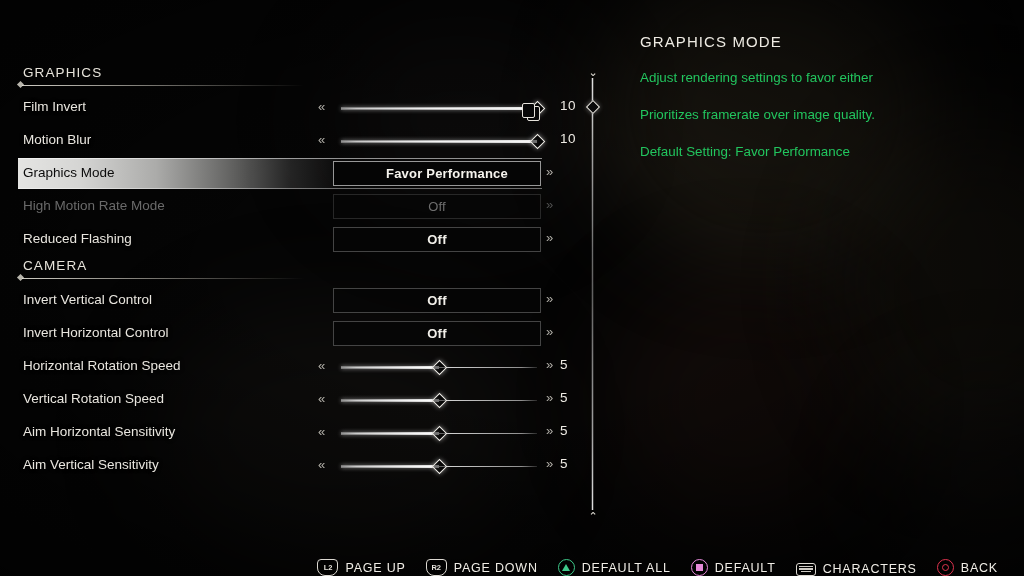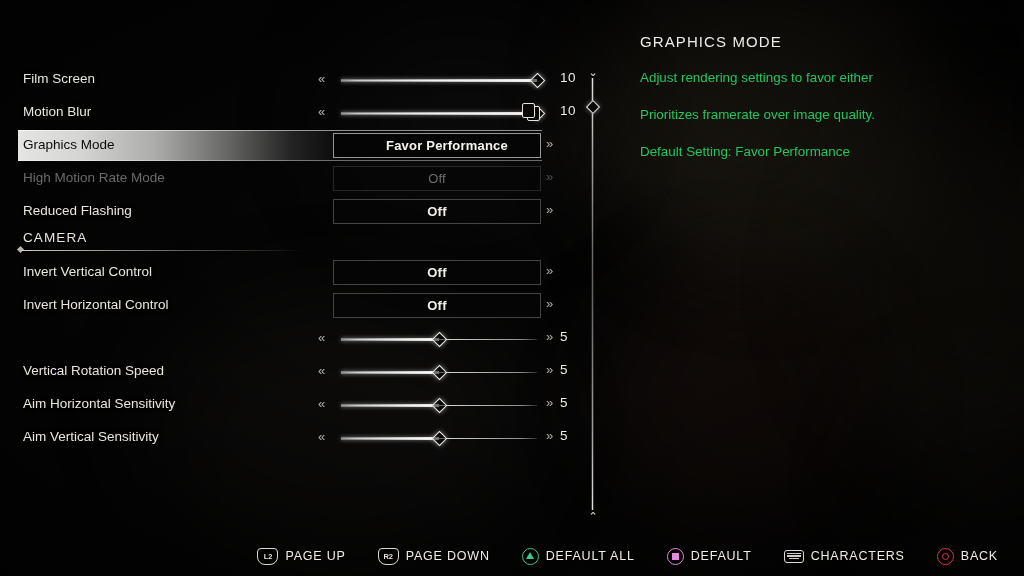--- a/index.html
+++ b/index.html
@@ -169,22 +169,22 @@
   }
   #desc-body p {
     font-size:13.4px; line-height:21px; color:#22c55e; margin-bottom:14px;
     max-width:330px;
   }
   #desc-body p.gap { margin-top:16px; }
 
   
   #prompts {
     position:absolute; left:0; bottom:0; width:1024px; height:40px;
-    display:flex; align-items:center; justify-content:flex-end;
-    padding-right:26px; gap:32px;
+    display:flex; align-items:flex-end; justify-content:flex-end;
+    padding-right:26px; gap:20px;
   }
   .prompt { display:flex; align-items:center; gap:7px; }
   .prompt .ptext {
     font-size:12.5px; letter-spacing:.8px; color:#f0ede6; font-weight:400;
   }
   .glyph { width:21px; height:17px; position:relative; flex:0 0 auto; }
   
   .glyph.shoulder {
     border:1.4px solid #dbd8d1;
     border-radius:4px 4px 8px 8px;
@@ -229,24 +229,29 @@
     <div class="blob b6"></div>
   <div class="vig"></div>
 </div>
 
 <div id="screen">
 
   <div id="left">
 
     <div class="rows">
 
-
-
-      <div class="row">
-        <div class="opt-label">Film Screen</div>
+      <div class="sec">
+        <div class="sec-label">GRAPHICS</div>
+        <div class="sec-tick"></div>
+        <div class="sec-rule"></div>
+      </div>
+
+
+      <div class="row">
+        <div class="opt-label">Film Invert</div>
         <div class="chev-l">«</div>
         <div class="slider">
           <div class="track"></div>
           <div class="fill" style="width:100%"></div>
           <div class="knob" style="left:100%"></div>
         </div>
         <div class="slider-num">10</div>
       </div>
 
       <div class="row">
@@ -301,20 +306,21 @@
 
       <div class="row">
         <div class="opt-label">Invert Horizontal Control</div>
         <div class="valbox">
           <span>Off</span>
         </div>
         <div class="chev-r">»</div>
       </div>
 
       <div class="row">
+        <div class="opt-label">Horizontal Rotation Speed</div>
         <div class="chev-l">«</div>
         <div class="slider">
           <div class="track"></div>
           <div class="fill" style="width:50%"></div>
           <div class="knob" style="left:50%"></div>
         </div>
         <div class="chev-r" style="left:546px;top:6px">»</div>
         <div class="slider-num">5</div>
       </div>
 

